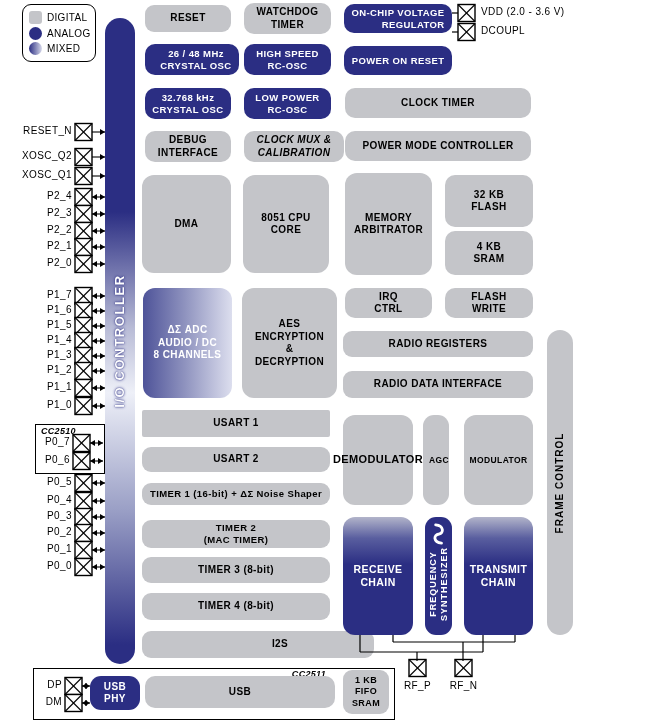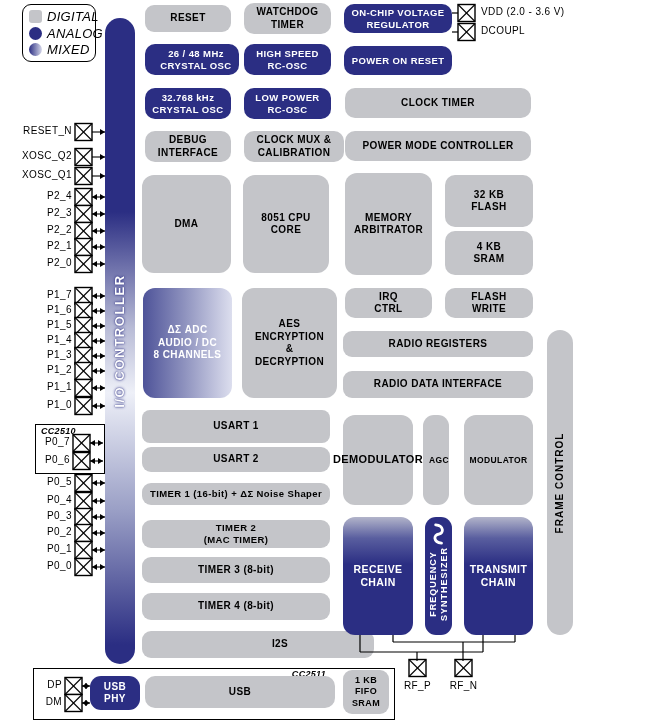--- a/index.html
+++ b/index.html
@@ -28,21 +28,21 @@
   .pin-label{position:absolute;font-size:10px;letter-spacing:.4px;color:#000;z-index:4;}
   #legend{position:absolute;left:22px;top:4px;width:74px;height:58px;
          border:1.5px solid #000;border-radius:9px;display:flex;flex-direction:column;
          justify-content:space-evenly;padding:3px 6px;box-sizing:border-box;
          background:#fff;z-index:5;}
   .legend-row{display:flex;align-items:center;gap:5px;}
   .swatch{width:13px;height:13px;flex:0 0 13px;}
   .sw-digital{background:#c4c5c9;border-radius:3px;}
   .sw-analog{background:#2b2e83;border-radius:7px;}
   .sw-mixed{background:linear-gradient(90deg,#2b2e83,#d7d9ea);border-radius:7px;}
-  .legend-label{font-size:13px;letter-spacing:.3px;color:#000;font-style:italic;}
+  .legend-label{font-size:10px;letter-spacing:.3px;color:#000;}
 </style>
 </head>
 <body>
 
 <div id="canvas">
   <div id="legend">
       <div class="legend-row">
         <span class="swatch sw-digital"></span>
         <span class="legend-label">DIGITAL</span>
       </div>
@@ -64,21 +64,21 @@
       </div>
     </div>
   <div id="blocks">
       <div class="block digital" style="left: 145px; top: 5px; width: 86px; height: 27px; border-radius: 9px;">
         <span class="lbl">RESET</span>
       </div>
       <div class="block digital" style="left: 244px; top: 3px; width: 87px; height: 31px; border-radius: 10px;">
         <span class="lbl">WATCHDOG
 TIMER</span>
       </div>
-      <div class="block analog" style="left: 344px; top: 4px; width: 108px; height: 29px; border-radius: 10px; font-size: 9.5px;">
+      <div class="block analog" style="left: 344px; top: 4px; width: 108px; height: 29px; border-radius: 10px; font-size: 9.5px; text-align: right;">
         <span class="lbl">ON-CHIP VOLTAGE
 REGULATOR</span>
       </div>
       <div class="block analog" style="left: 145px; top: 44px; width: 86px; height: 31px; border-radius: 10px; font-size: 9.5px; padding-left: 8px;">
         <span class="lbl">26 / 48 MHz
 CRYSTAL OSC</span>
       </div>
       <div class="block analog" style="left: 244px; top: 44px; width: 87px; height: 31px; border-radius: 10px; font-size: 9.5px;">
         <span class="lbl">HIGH SPEED
 RC-OSC</span>
@@ -94,21 +94,21 @@
         <span class="lbl">LOW POWER
 RC-OSC</span>
       </div>
       <div class="block digital" style="left: 345px; top: 88px; width: 186px; height: 30px; border-radius: 10px;">
         <span class="lbl">CLOCK TIMER</span>
       </div>
       <div class="block digital" style="left: 145px; top: 131px; width: 86px; height: 31px; border-radius: 10px;">
         <span class="lbl">DEBUG
 INTERFACE</span>
       </div>
-      <div class="block digital" style="left: 244px; top: 131px; width: 100px; height: 31px; border-radius: 10px;">
+      <div class="block digital" style="left: 244px; top: 131px; width: 100px; height: 31px; border-radius: 10px; font-style: italic;">
         <span class="lbl">CLOCK MUX &amp;
 CALIBRATION</span>
       </div>
       <div class="block digital" style="left: 345px; top: 131px; width: 186px; height: 30px; border-radius: 10px;">
         <span class="lbl">POWER MODE CONTROLLER</span>
       </div>
       <div class="block digital" style="left: 142px; top: 175px; width: 89px; height: 98px; border-radius: 12px;">
         <span class="lbl">DMA</span>
       </div>
       <div class="block digital" style="left: 243px; top: 175px; width: 86px; height: 98px; border-radius: 12px;">
@@ -145,21 +145,21 @@
       <div class="block digital" style="left: 445px; top: 288px; width: 88px; height: 30px; border-radius: 10px;">
         <span class="lbl">FLASH
 WRITE</span>
       </div>
       <div class="block digital" style="left: 343px; top: 331px; width: 190px; height: 26px; border-radius: 9px;">
         <span class="lbl">RADIO REGISTERS</span>
       </div>
       <div class="block digital" style="left: 343px; top: 371px; width: 190px; height: 27px; border-radius: 9px;">
         <span class="lbl">RADIO DATA INTERFACE</span>
       </div>
-      <div class="block digital" style="left: 142px; top: 410px; width: 188px; height: 33px; border-radius: 8px;">
+      <div class="block digital" style="left: 142px; top: 410px; width: 188px; height: 27px; border-radius: 2px;">
         <span class="lbl">USART 1</span>
       </div>
       <div class="block digital" style="left: 142px; top: 447px; width: 188px; height: 25px; border-radius: 9px;">
         <span class="lbl">USART 2</span>
       </div>
       <div class="block digital" style="left: 142px; top: 483px; width: 188px; height: 22px; border-radius: 9px; font-size: 9.5px;">
         <span class="lbl">TIMER 1 (16-bit) + ΔΣ Noise Shaper</span>
       </div>
       <div class="block digital" style="left: 142px; top: 520px; width: 188px; height: 28px; border-radius: 9px; font-size: 9.5px;">
         <span class="lbl">TIMER 2

